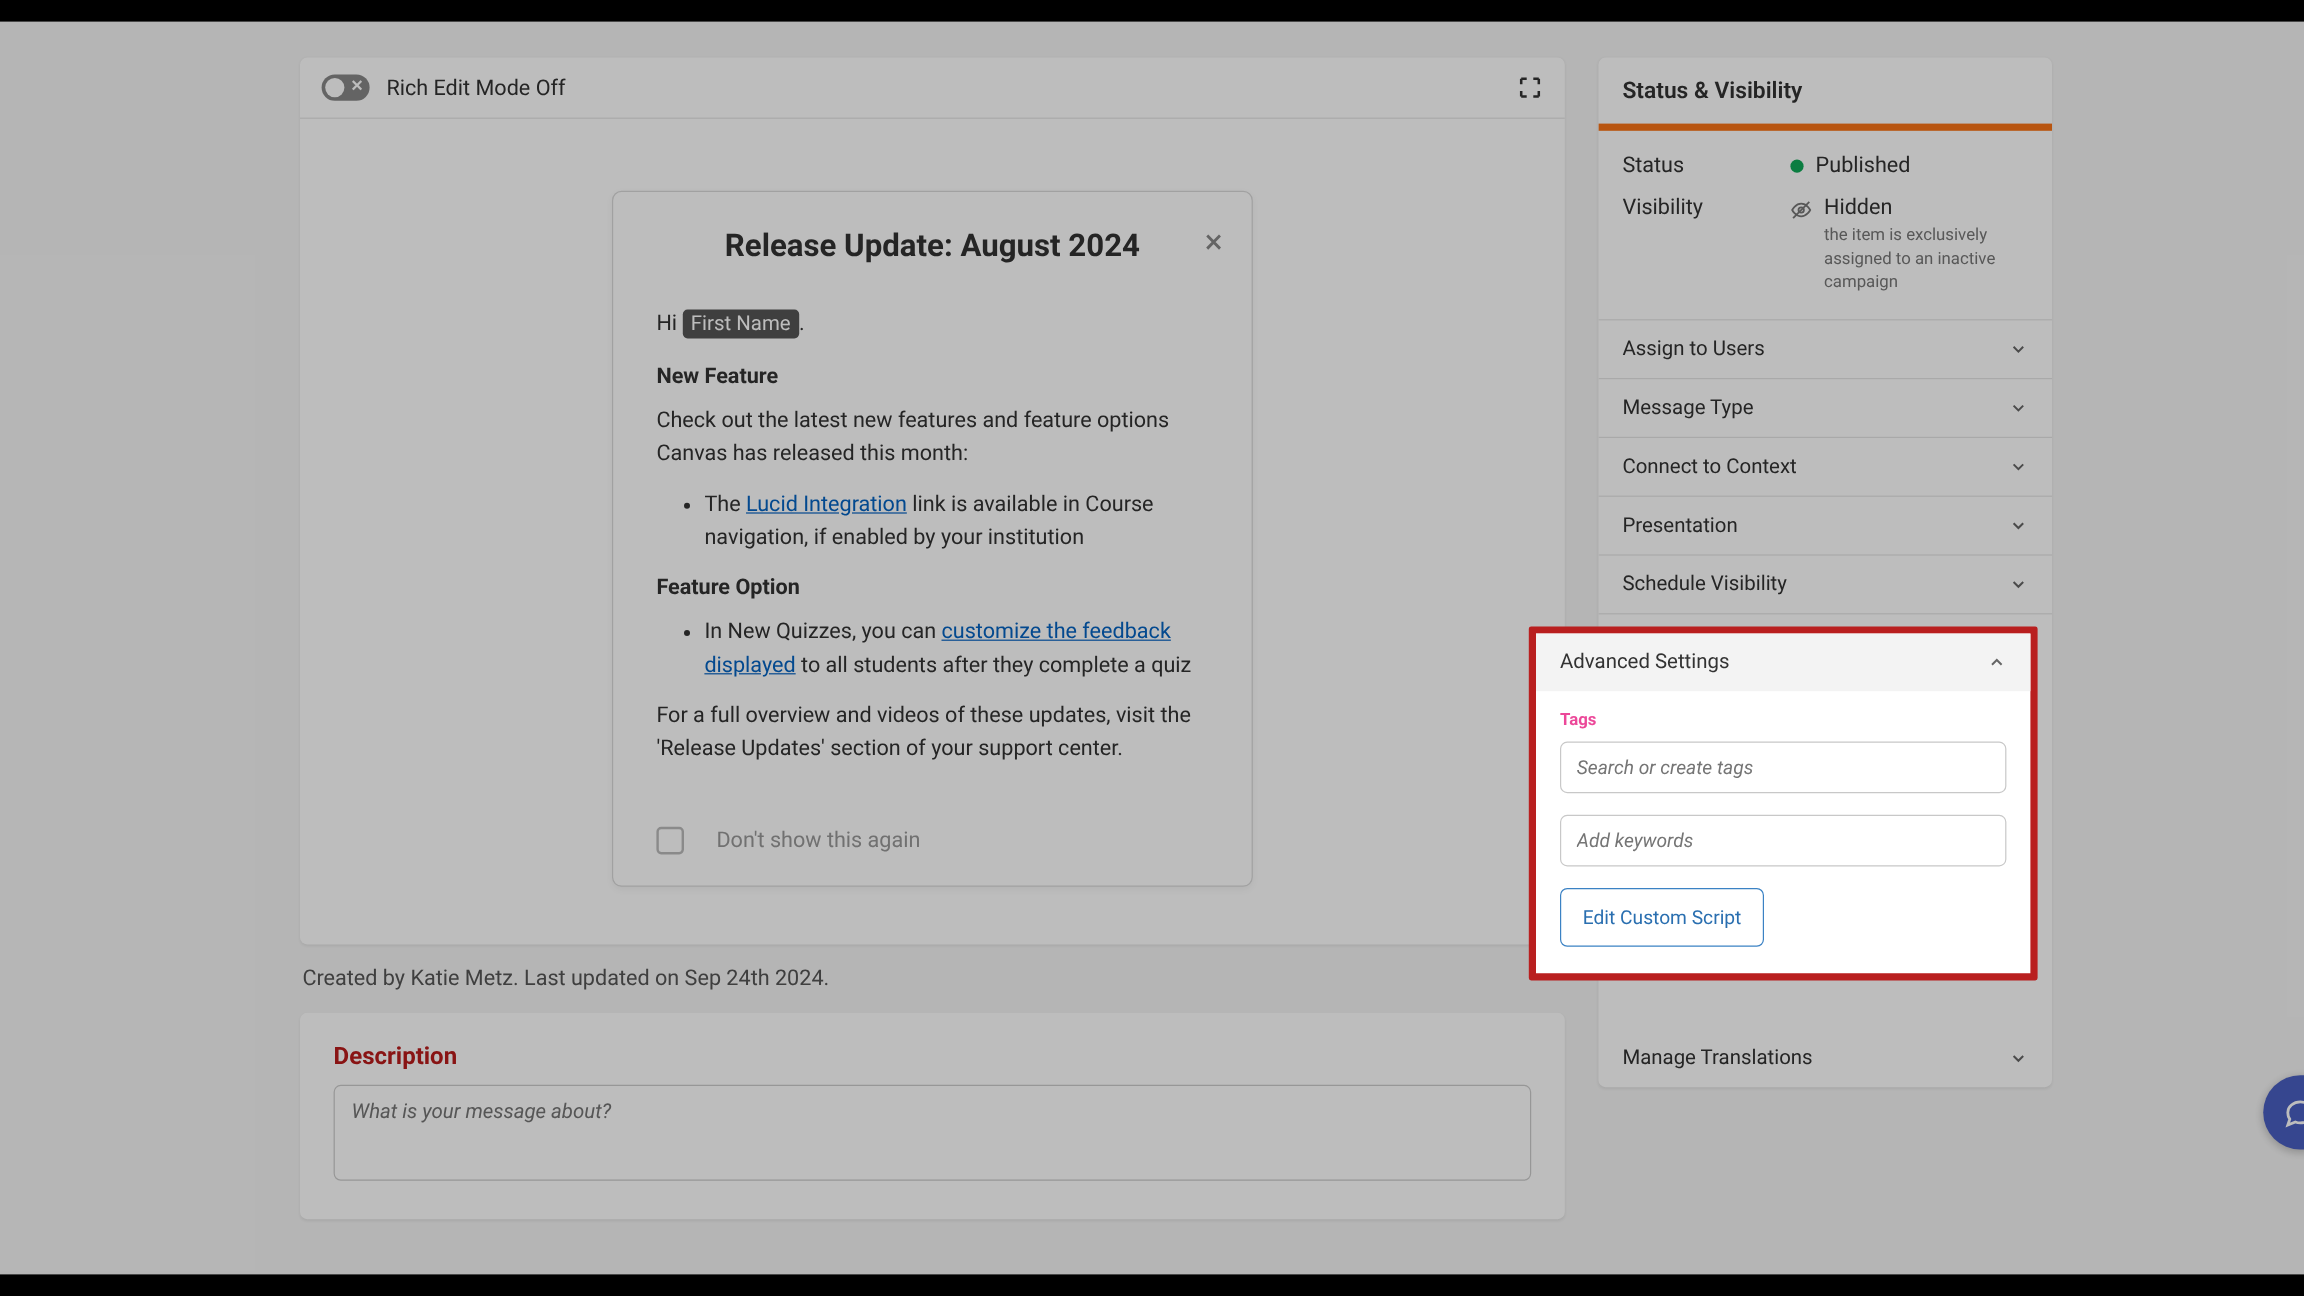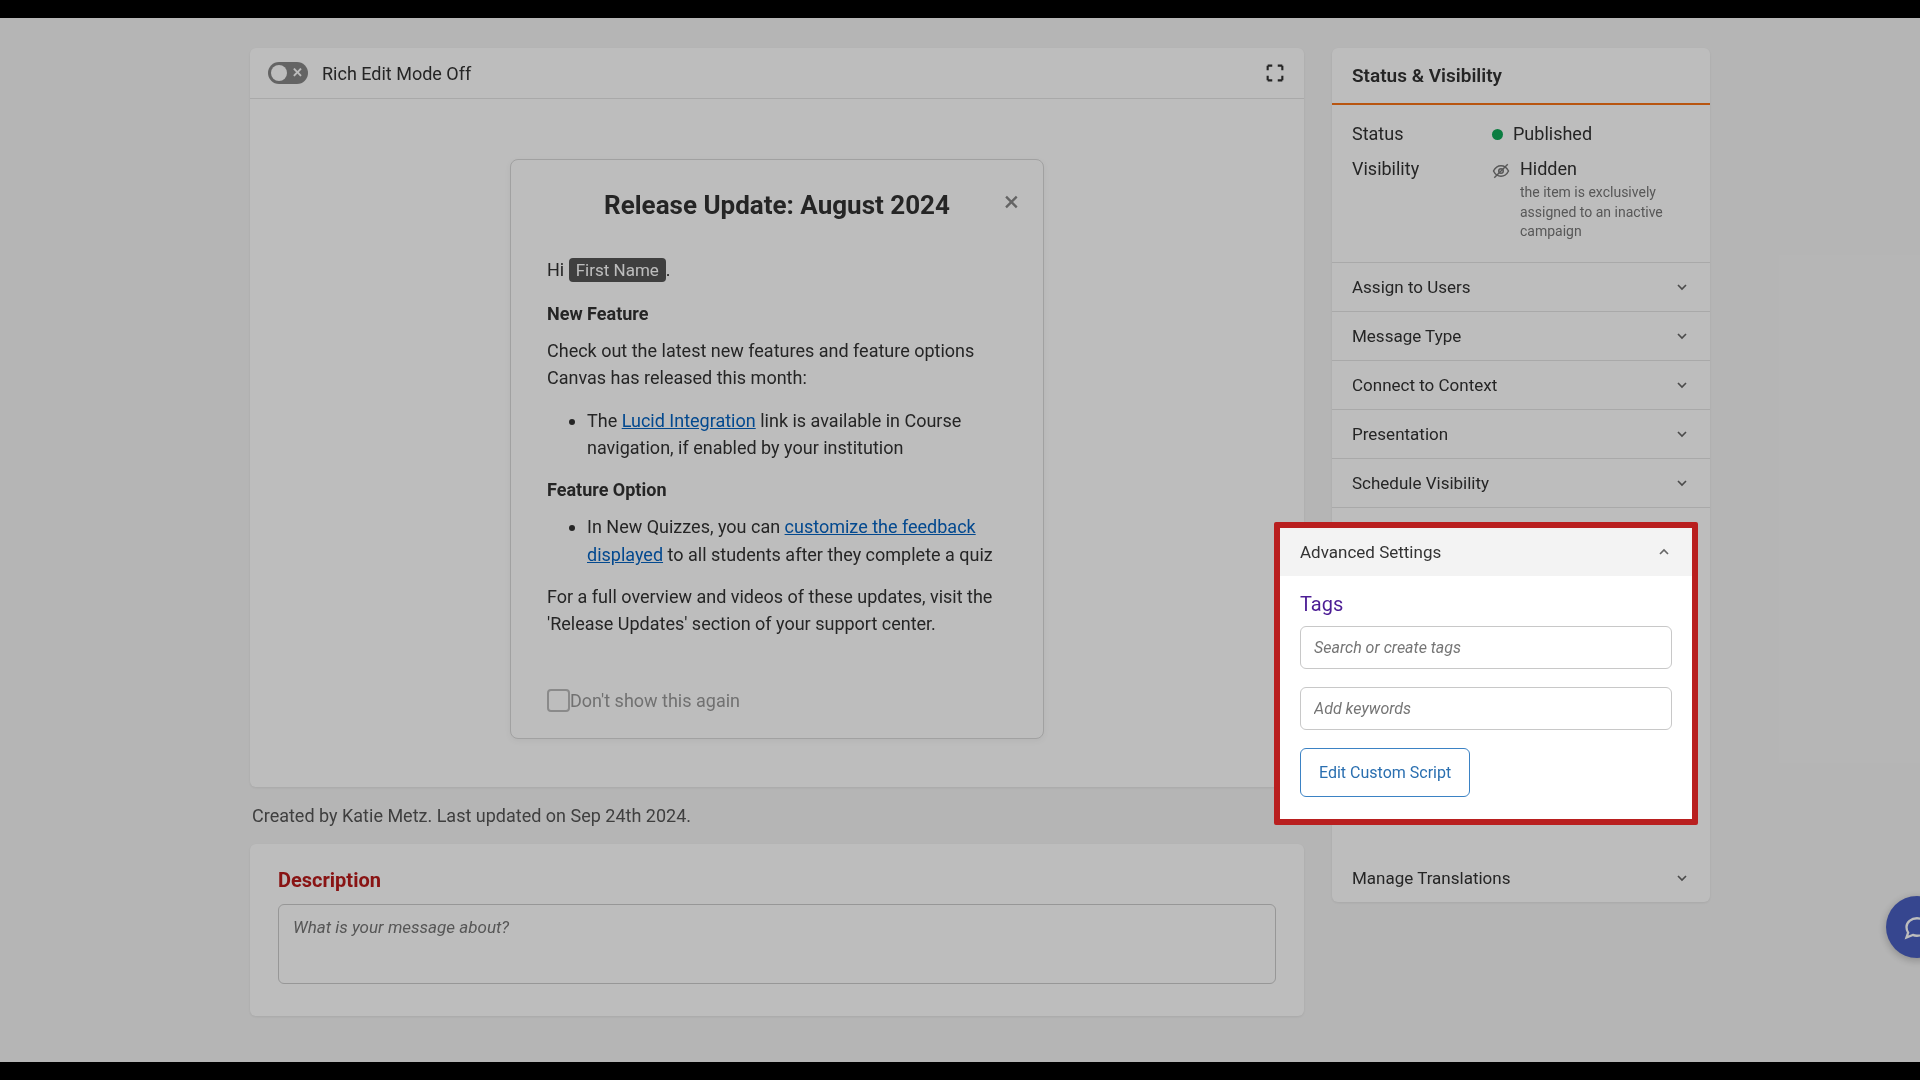--- a/index.html
+++ b/index.html
@@ -100,21 +100,21 @@
       background: #555; color: #fff;
       padding: 2px 7px;
       border-radius: 4px;
       font-size: 17px;
     }
     
     .preview-ul { margin: 0 0 14px 40px; }
     .preview-ul li { font-size: 18px; color: #333; line-height: 1.55; margin-bottom: 0; }
     .preview-link { color: #0563c1; text-decoration: underline; cursor: pointer; }
     
-    .dontshow { display: flex; align-items: center; gap: 0; margin-top: 52px; }
+    .dontshow { display: flex; align-items: center; gap: 27px; margin-top: 52px; }
     .dontshow-check { width: 23px; height: 23px; border: 2px solid #bbb; border-radius: 4px; cursor: pointer; }
     .dontshow-label { color: #999; font-size: 18px; }
     
     .meta-line { color: #555; font-size: 18px; margin: 18px 0 18px 2px; }
     
     .desc-panel {
       background: #fff;
       border-radius: 6px;
       padding: 24px 28px 28px;
       box-shadow: 0 1px 3px rgba(0,0,0,0.08);
@@ -138,21 +138,21 @@
       border-radius: 6px;
       box-shadow: 0 1px 3px rgba(0,0,0,0.08);
       overflow: hidden;
     }
     
     .side-header {
       padding: 16px 20px;
       font-size: 19px;
       font-weight: 600;
       color: #333;
-      border-bottom: 2px solid #f97316;
+      border-bottom: 6px solid #f97316;
     }
     
     .status-body { padding: 18px 20px 20px; }
     .status-row { display: flex; margin-bottom: 14px; }
     .status-row:last-child { margin-bottom: 0; }
     .status-key { width: 140px; color: #333; font-size: 18px; }
     .status-val { display: flex; align-items: flex-start; gap: 10px; flex: 1; }
     .status-dot { width: 11px; height: 11px; background: #10a958; border-radius: 50%; margin-top: 6px; flex-shrink: 0; }
     .status-text { color: #333; font-size: 18px; }
     .hidden-icon { width: 18px; height: 18px; margin-top: 4px; flex-shrink: 0; }
@@ -188,21 +188,21 @@
       padding: 14px 20px;
       display: flex;
       align-items: center;
       justify-content: space-between;
       font-size: 17px;
       color: #333;
       background: #f3f3f3;
       cursor: pointer;
     }
     .hl-body { padding: 16px 20px 22px; }
-    .hl-label { font-size: 20px; color: #4c1d95; font-weight: 400; margin-bottom: 10px; }
+    .hl-label { font-size: 14px; color: #ec4899; font-weight: 700; margin-bottom: 10px; }
     .hl-input {
       width: 100%;
       border: 1px solid #c8c8c8;
       border-radius: 6px;
       padding: 11px 13px;
       font-size: 16px;
       font-style: italic;
       color: #888;
       font-family: inherit;
       margin-bottom: 18px;

